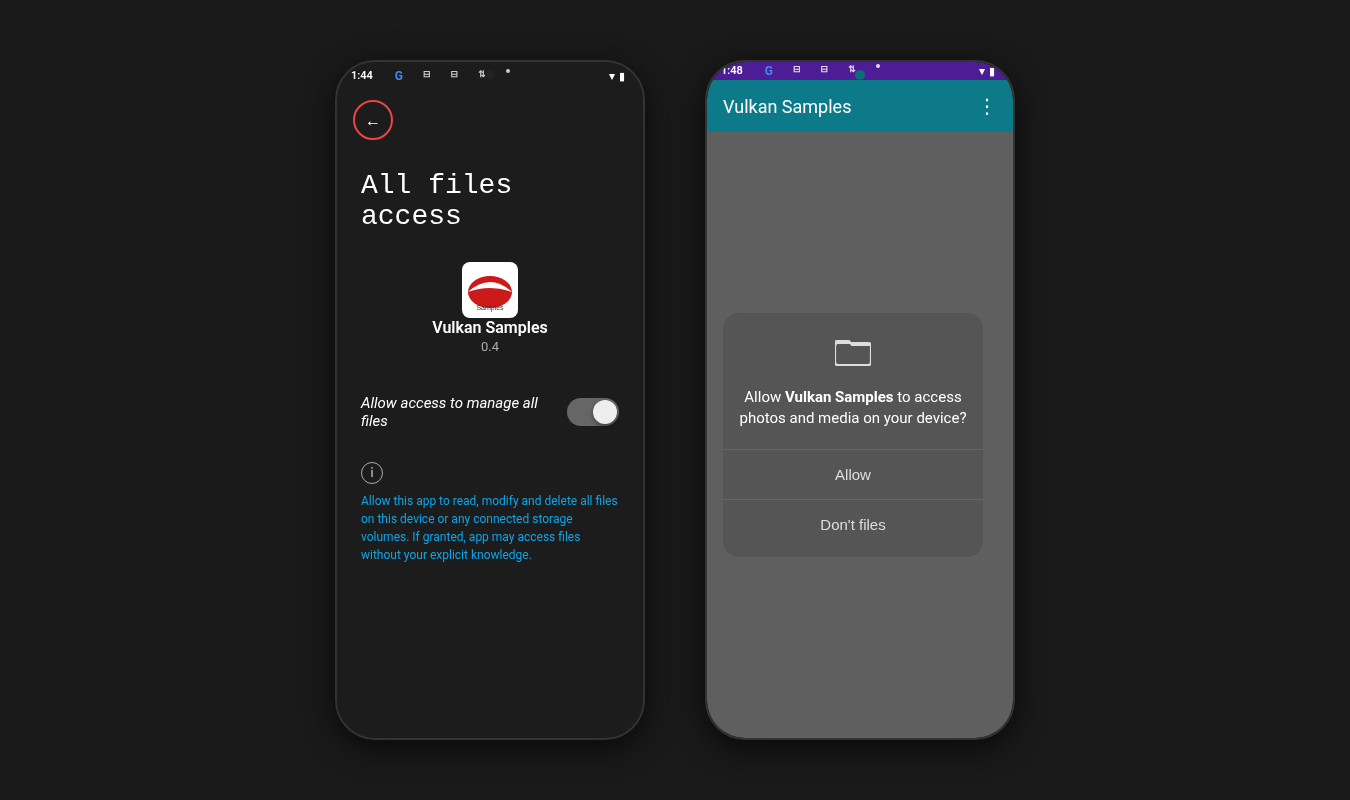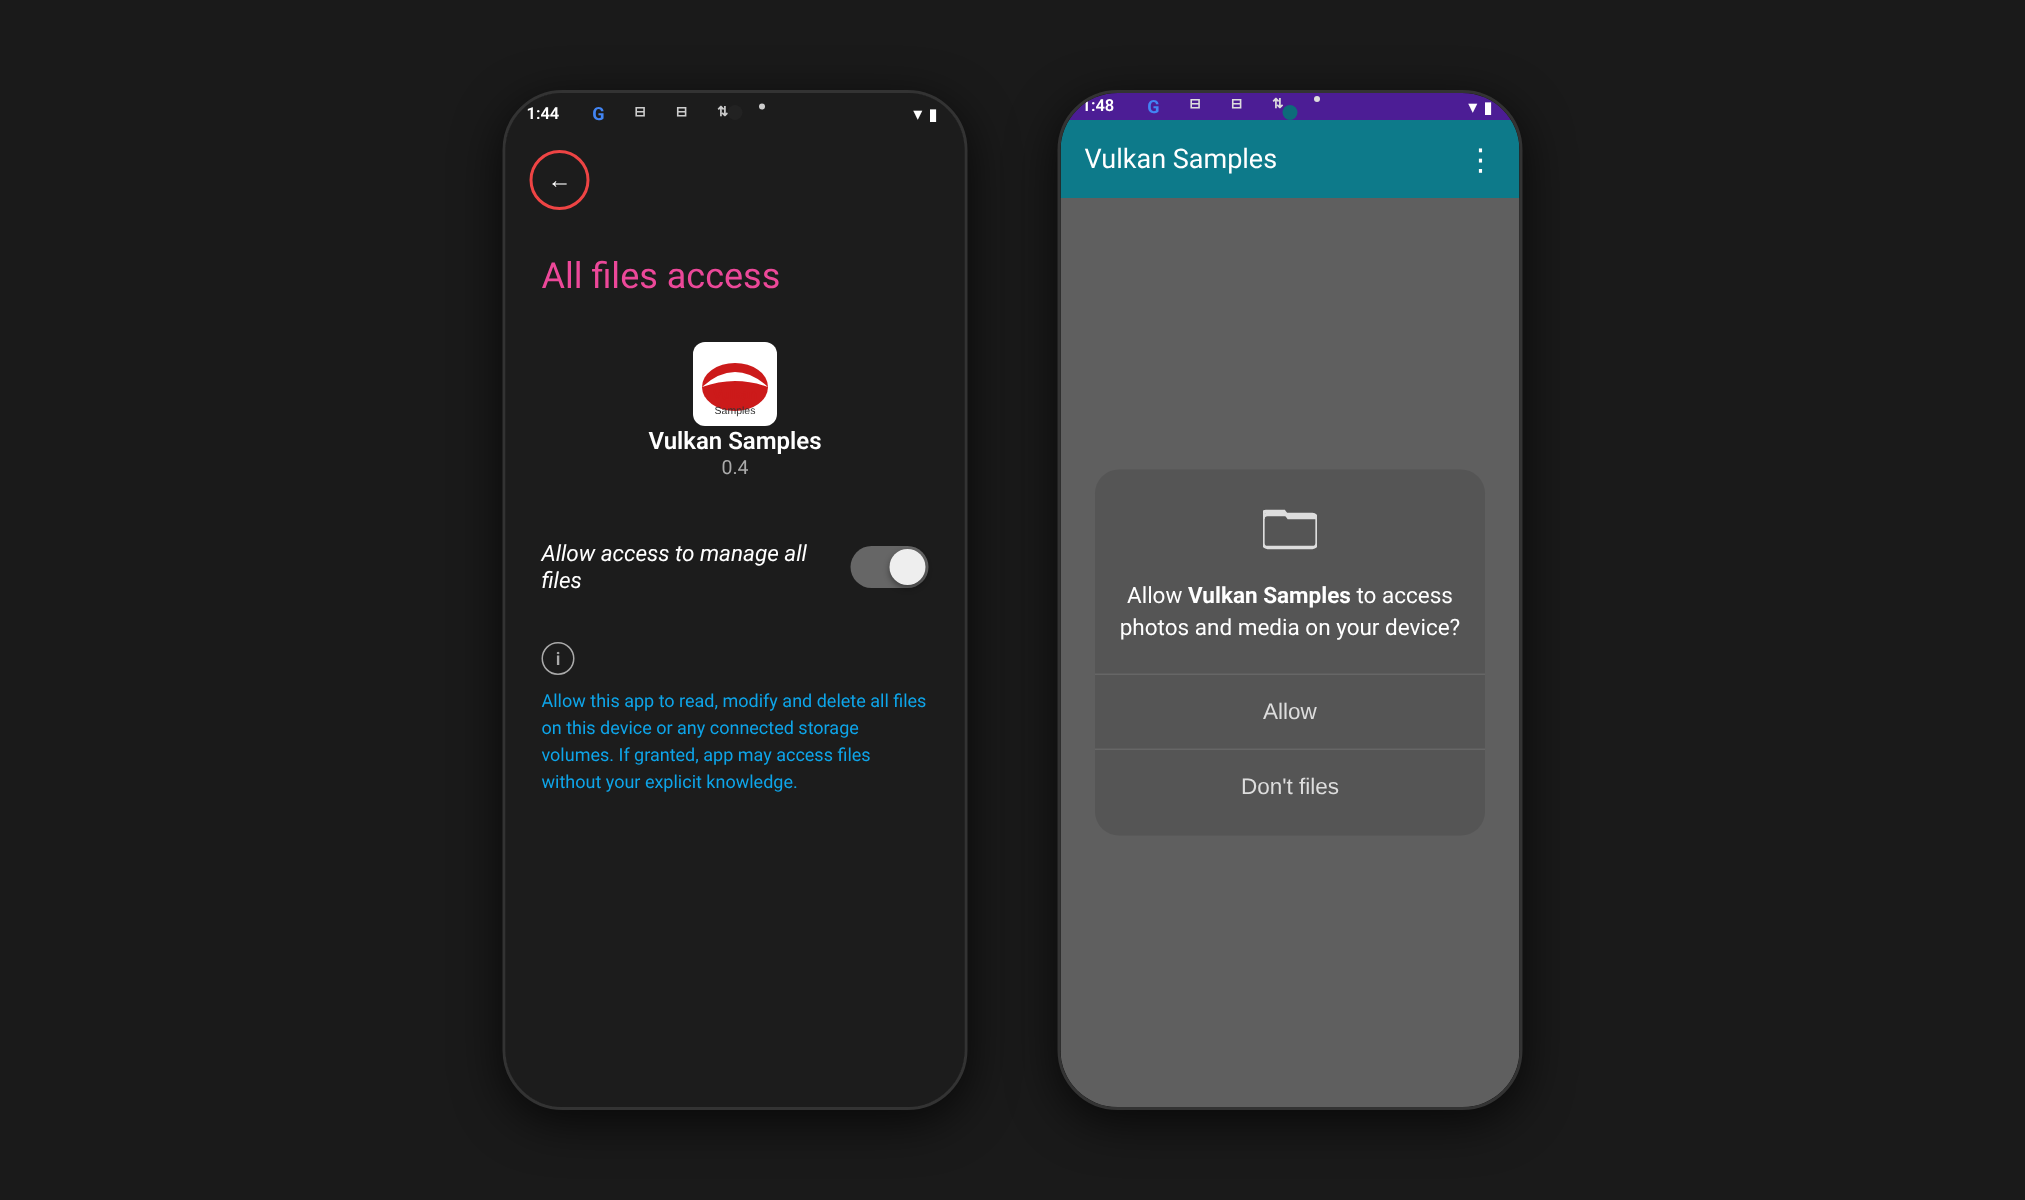--- a/index.html
+++ b/index.html
@@ -116,24 +116,25 @@
       align-items: center;
       justify-content: center;
       cursor: pointer;
     }
     .back-arrow {
       color: #fff;
       font-size: 16px;
     }
 
     .page-title {
-      color: #ec4899;
-      font-size: 24px;
+      color: #ffffff;
+      font-size: 28px;
       font-weight: 400;
       padding: 20px 24px 30px 24px;
+      font-family: Liberation Mono, monospace;
     }
 
     .app-info {
       display: flex;
       flex-direction: column;
       align-items: center;
       padding: 0 24px 24px;
     }
     .app-name {
       color: #fff;
@@ -239,21 +240,20 @@
       background: #888;
       position: relative;
     }
 
     .dialog-overlay {
       position: absolute;
       inset: 0;
       background: rgba(0,0,0,0.3);
       display: flex;
       align-items: center;
-      justify-content: center;
     }
 
     .dialog-box {
       background: #555;
       border-radius: 16px;
       padding: 24px 16px 8px;
       margin: 16px;
       width: 260px;
     }
     .dialog-icon-row {

